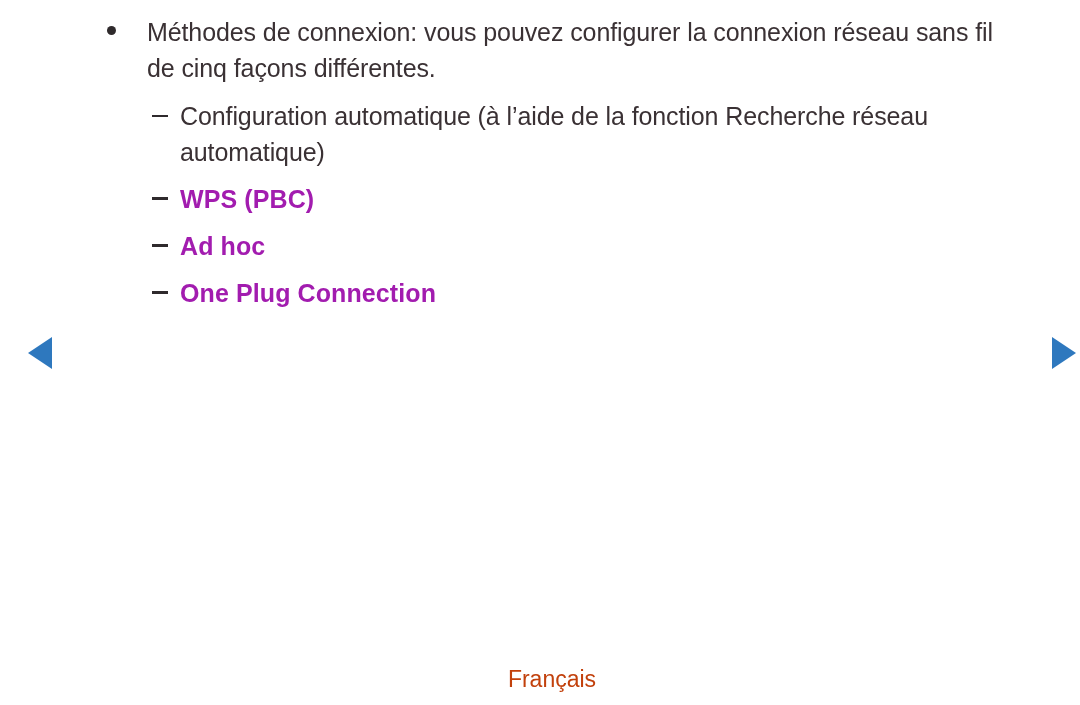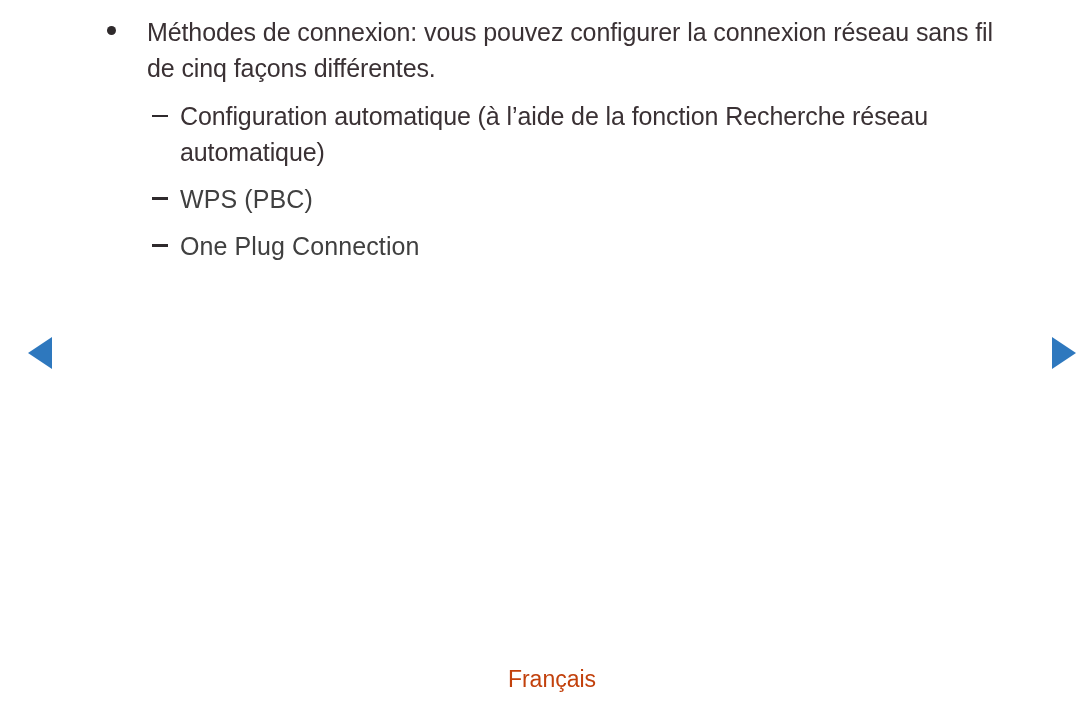--- a/index.html
+++ b/index.html
@@ -79,22 +79,22 @@
   .sub-item.link .dash {
     height: 3px;
     top: 16px;
     background: #2f2a2c;
   }
   .sub-item .sub-text {
     display: block;
     color: #3a3134;
   }
   .sub-item.link .sub-text {
-    color: #404040;
-    font-weight: normal;
+    color: #a21caf;
+    font-weight: bold;
     letter-spacing: 0.1px;
   }
 
   
   .nav-arrow {
     position: absolute;
     width: 0;
     height: 0;
     cursor: pointer;
   }
@@ -150,20 +150,24 @@
         <span class="dash"></span>
         <span class="sub-text">Configuration automatique (à l’aide de la fonction Recherche réseau automatique)</span>
       </div>
 
 
       <div class="sub-item link">
         <span class="dash"></span>
         <span class="sub-text">WPS (PBC)</span>
       </div>
 
+      <div class="sub-item link">
+        <span class="dash"></span>
+        <span class="sub-text">Ad hoc</span>
+      </div>
 
       <div class="sub-item link">
         <span class="dash"></span>
         <span class="sub-text">One Plug Connection</span>
       </div>
 
 
     </div>
   </div>
 

